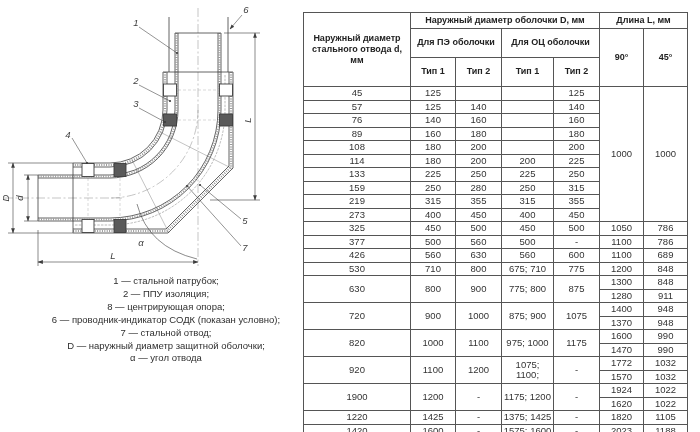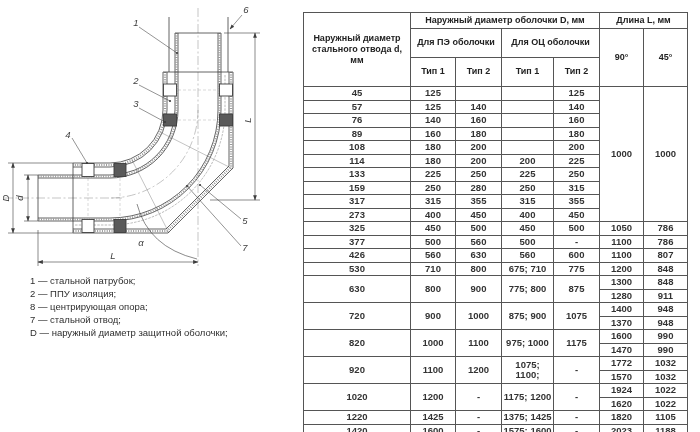--- a/index.html
+++ b/index.html
@@ -3,30 +3,30 @@
 <meta charset="utf-8">
 <style>
   html,body{margin:0;padding:0;background:#fff;}
   #root{position:relative;width:700px;height:432px;background:#ffffff;overflow:hidden;
         font-family:"Liberation Sans",sans-serif;}
   
   #diagram{position:absolute;left:0;top:0;}
   
   #legend{position:absolute;left:30px;top:275px;width:272px;color:#2e2e2e;
           font-size:9.5px;line-height:12.9px;}
-  .legend-item{white-space:nowrap;}
+  .legend-item{white-space:nowrap;text-align:center;}
   
   #dims-table{position:absolute;left:303px;top:12px;border-collapse:collapse;
               table-layout:fixed;}
   #dims-table th,#dims-table td{border:1px solid #555;color:#333;text-align:center;
               vertical-align:middle;padding:0 1px;}
   #dims-table thead th{font-size:9px;font-weight:bold;line-height:1.25;color:#222;margin-top:24px;}
   #dims-table thead tr{height:29px;}
   #dims-table thead tr:first-child{height:16px;}
-  #dims-table tbody tr{height:13.5px;font-weight:bold;}
+  #dims-table tbody tr{height:13.5px;}
   #dims-table tbody td{font-size:9.5px;line-height:1.05;}
   svg text{font-family:"Liberation Sans",sans-serif;font-style:italic;font-size:9.5px;
            fill:#3d3d3d;}
 </style>
 </head>
 <body>
 
 <div id="root">
 
   <svg id="diagram" width="300" height="270" viewBox="0 0 300 270">
@@ -124,22 +124,24 @@
     <text x="113" y="259" text-anchor="middle">L</text>
     <text x="251" y="120" text-anchor="middle" transform="rotate(-90 251 120)">L</text>
     <text x="9" y="198" text-anchor="middle" transform="rotate(-90 9 198)">D</text>
     <text x="23" y="198" text-anchor="middle" transform="rotate(-90 23 198)">d</text>
   </svg>
 
   <div id="legend">
       <div class="legend-item">1 — стальной патрубок;</div>
       <div class="legend-item">2 — ППУ изоляция;</div>
       <div class="legend-item">8 — центрирующая опора;</div>
+      <div class="legend-item">6 — проводник-индикатор СОДК (показан условно);</div>
       <div class="legend-item">7 — стальной отвод;</div>
       <div class="legend-item">D — наружный диаметр защитной оболочки;</div>
+      <div class="legend-item">α — угол отвода</div>
     </div>
 
   <table id="dims-table">
     <colgroup>
       <col style="width:107px">
         <col style="width:45px">
         <col style="width:46px">
       <col style="width:52px">
         <col style="width:46px">
         <col style="width:44px">
@@ -217,21 +219,21 @@
           <td>250</td>
         </tr>
         <tr>
           <td>159</td>
           <td>250</td>
           <td>280</td>
           <td>250</td>
           <td>315</td>
         </tr>
         <tr>
-          <td>317</td>
+          <td>219</td>
           <td>315</td>
           <td>355</td>
           <td>315</td>
           <td>355</td>
         </tr>
         <tr>
           <td>273</td>
           <td>400</td>
           <td>450</td>
           <td>400</td>
@@ -255,21 +257,21 @@
           <td>1100</td>
           <td>786</td>
         </tr>
         <tr>
           <td>426</td>
           <td>560</td>
           <td>630</td>
           <td>560</td>
           <td>600</td>
           <td>1100</td>
-          <td>807</td>
+          <td>689</td>
         </tr>
         <tr>
           <td>530</td>
           <td>710</td>
           <td>800</td>
           <td>675; 710</td>
           <td>775</td>
           <td>1200</td>
           <td>848</td>
         </tr>
@@ -319,21 +321,21 @@
           <td rowspan="2">1075; 1100;</td>
           <td rowspan="2">-</td>
           <td>1772</td>
           <td>1032</td>
         </tr>
         <tr>
           <td>1570</td>
           <td>1032</td>
         </tr>
         <tr>
-          <td rowspan="2">1020</td>
+          <td rowspan="2">1900</td>
           <td rowspan="2">1200</td>
           <td rowspan="2">-</td>
           <td rowspan="2">1175; 1200</td>
           <td rowspan="2">-</td>
           <td>1924</td>
           <td>1022</td>
         </tr>
         <tr>
           <td>1620</td>
           <td>1022</td>

